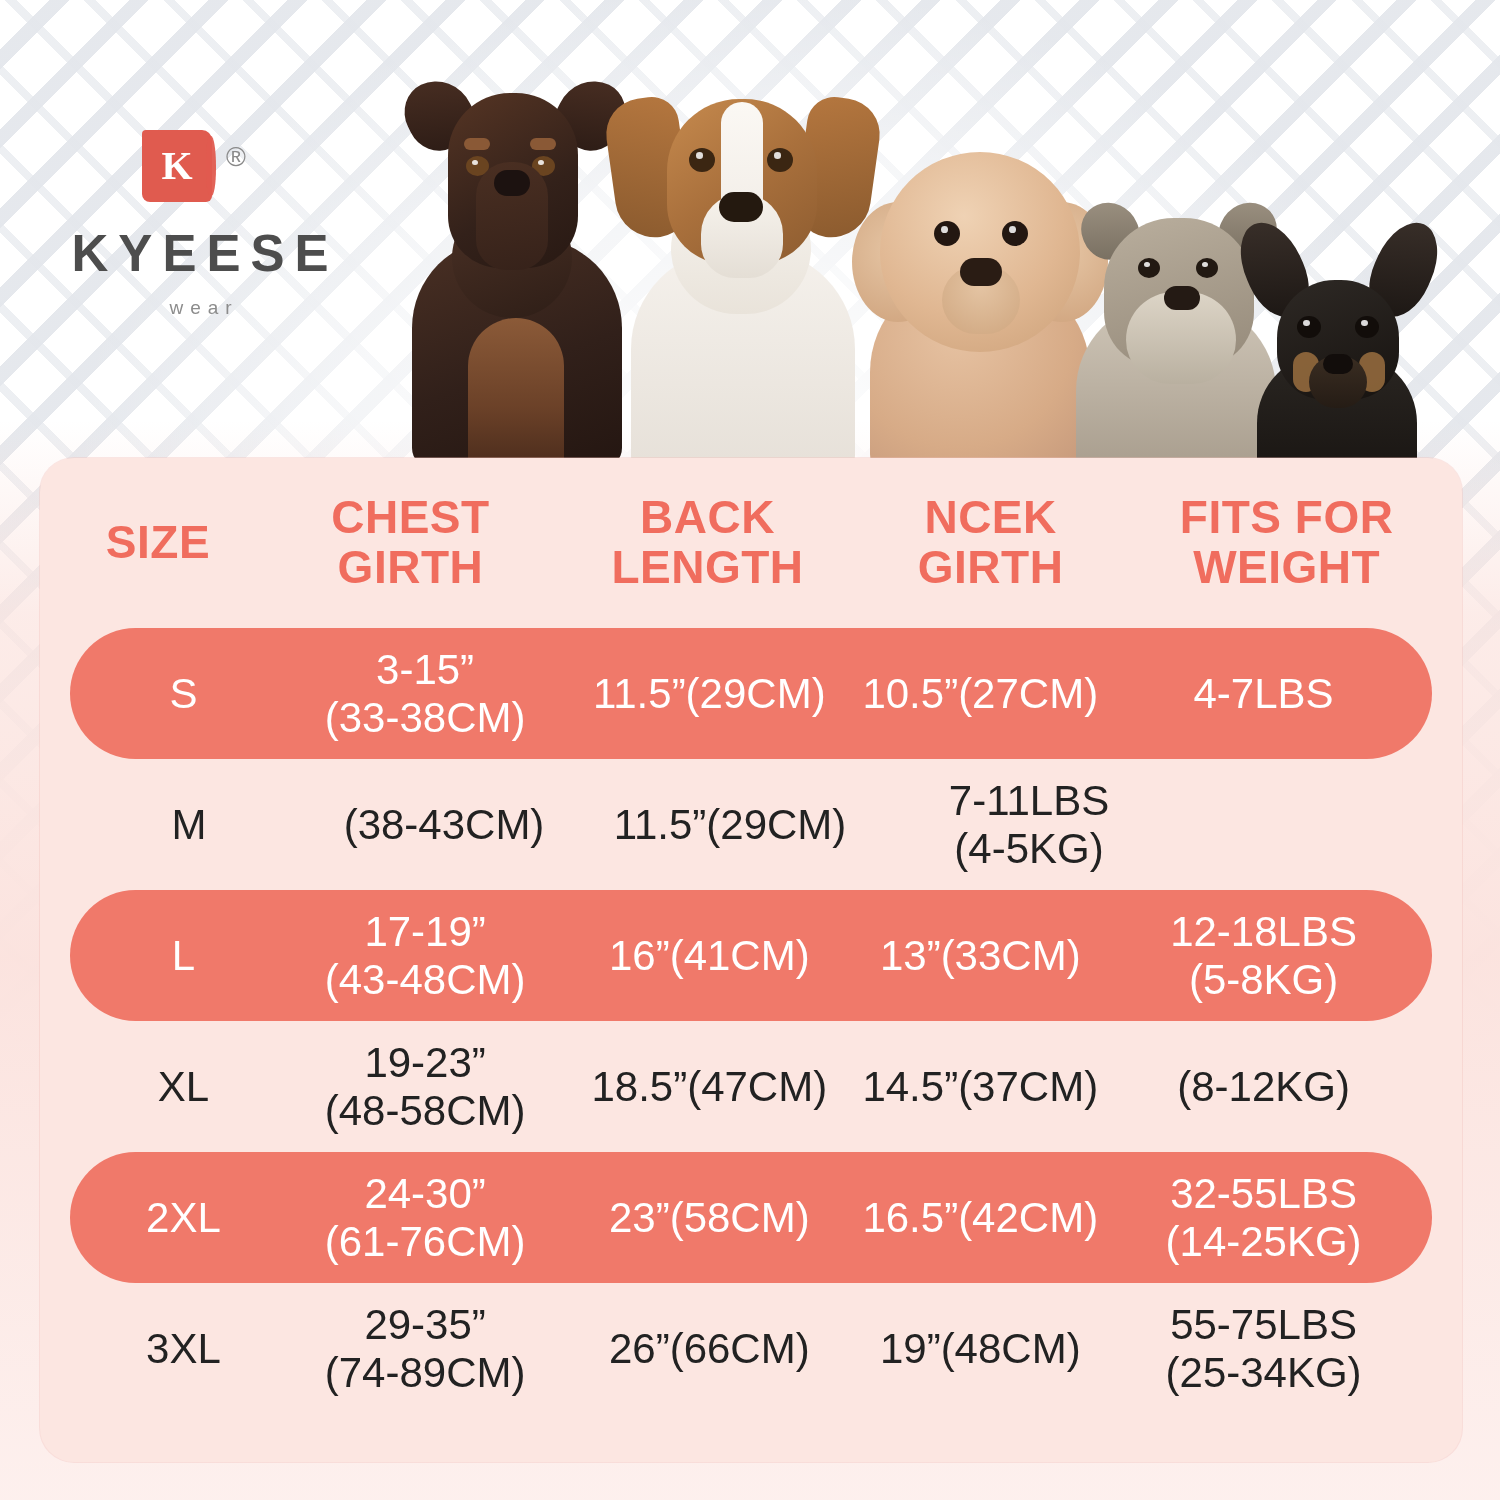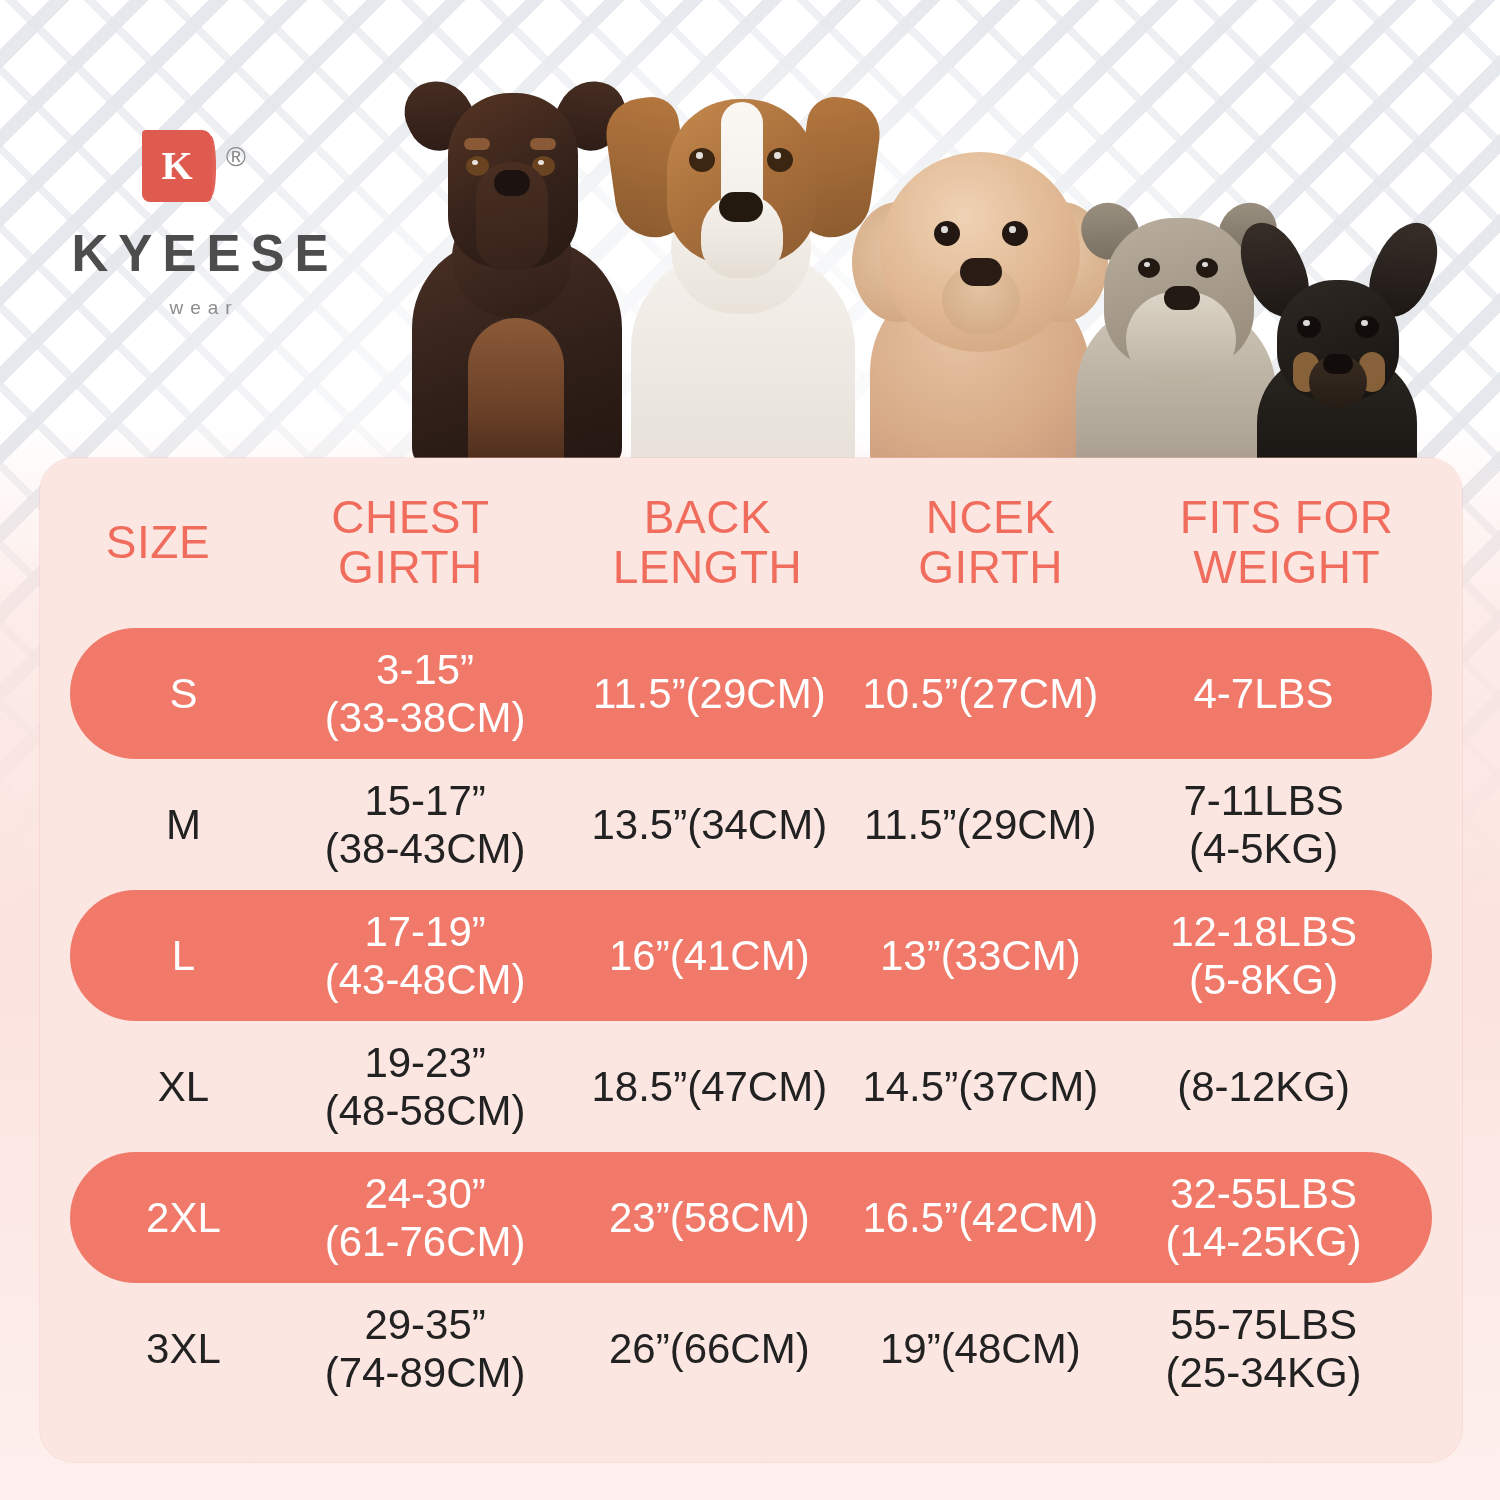--- a/index.html
+++ b/index.html
@@ -356,21 +356,21 @@
 
   .head-row {
     display: flex;
     align-items: center;
     height: 170px;
     padding: 0 14px;
   }
   .head-cell {
     color: #f06d5e;
     font-size: 46px;
-    font-weight: normal;
+    font-weight: bold;
     letter-spacing: 0.5px;
     line-height: 1.08;
     text-align: center;
     font-family: "Liberation Sans", sans-serif;
   }
   .col-size { width: 210px; }
   .col-chest { width: 300px; }
   .col-back { width: 300px; }
   .col-neck { width: 272px; }
   .col-weight { width: 326px; }
@@ -520,24 +520,22 @@
         <div class="cell col-back single">11.5”(29CM)</div>
         <div class="cell col-neck single">10.5”(27CM)</div>
         <div class="cell col-weight">
           <span class="l1">4-7LBS</span>
         </div>
       </div>
 
       <div class="data-row">
         <div class="cell col-size">M</div>
         <div class="cell col-chest">
-          <span class="l1">15-17”</span>
           <span class="l2">(38-43CM)</span>
         </div>
-        <div class="cell col-back single">13.5”(34CM)</div>
         <div class="cell col-neck single">11.5”(29CM)</div>
         <div class="cell col-weight">
           <span class="l1">7-11LBS</span>
           <span class="l2">(4-5KG)</span>
         </div>
       </div>
 
       <div class="data-row alt">
         <div class="cell col-size">L</div>
         <div class="cell col-chest">

